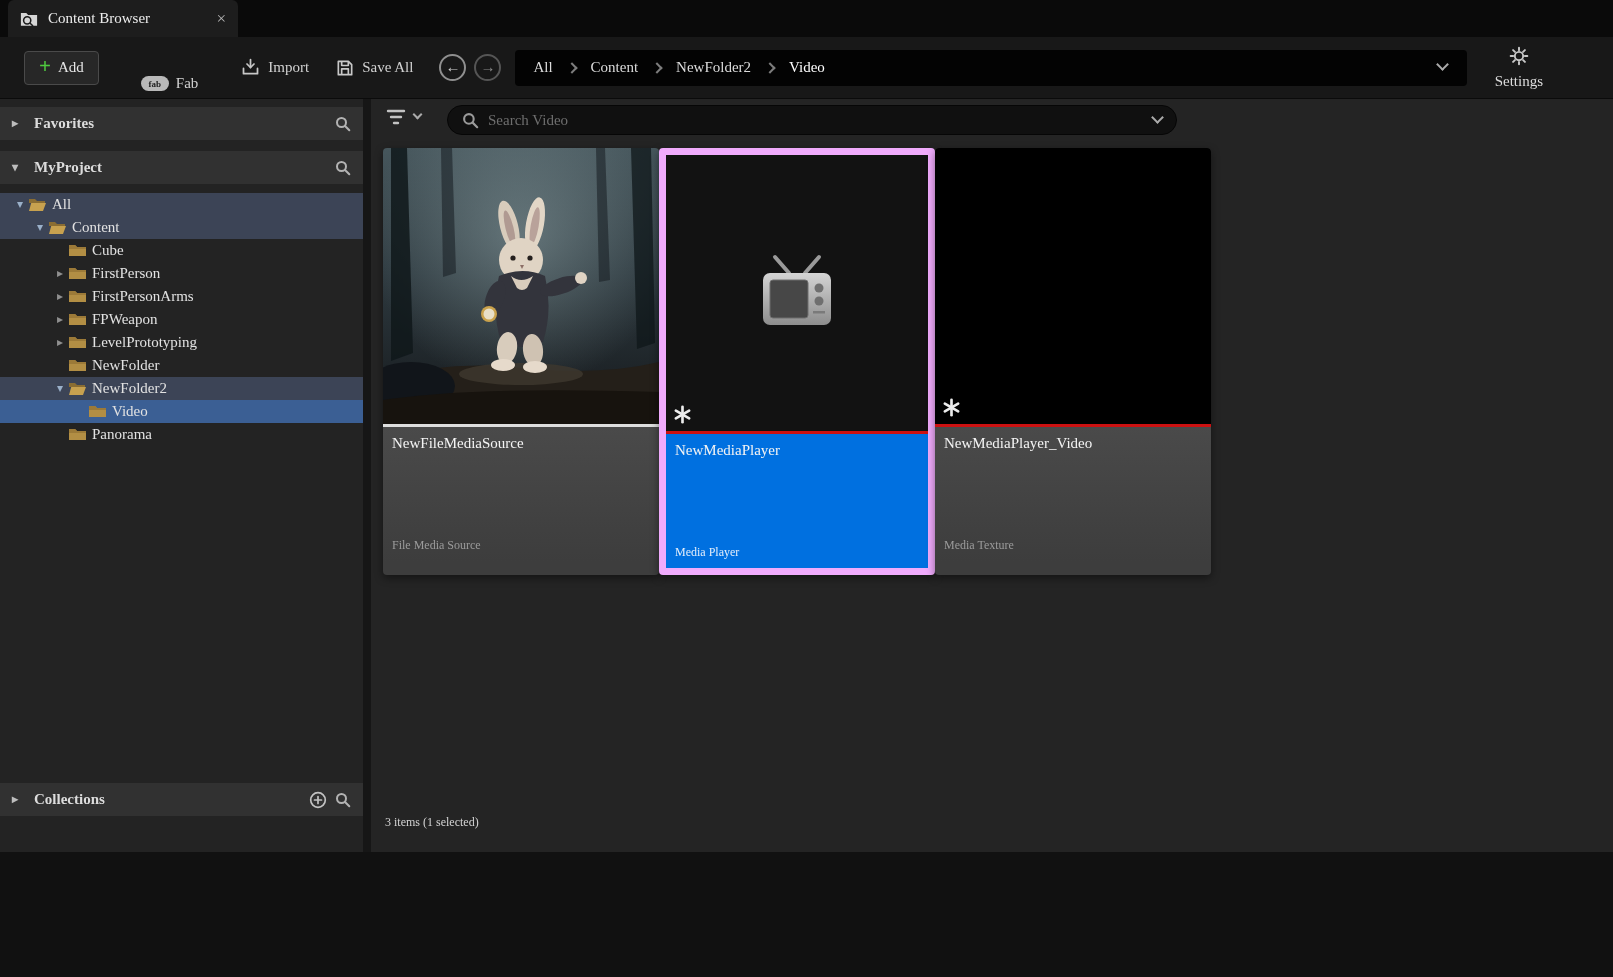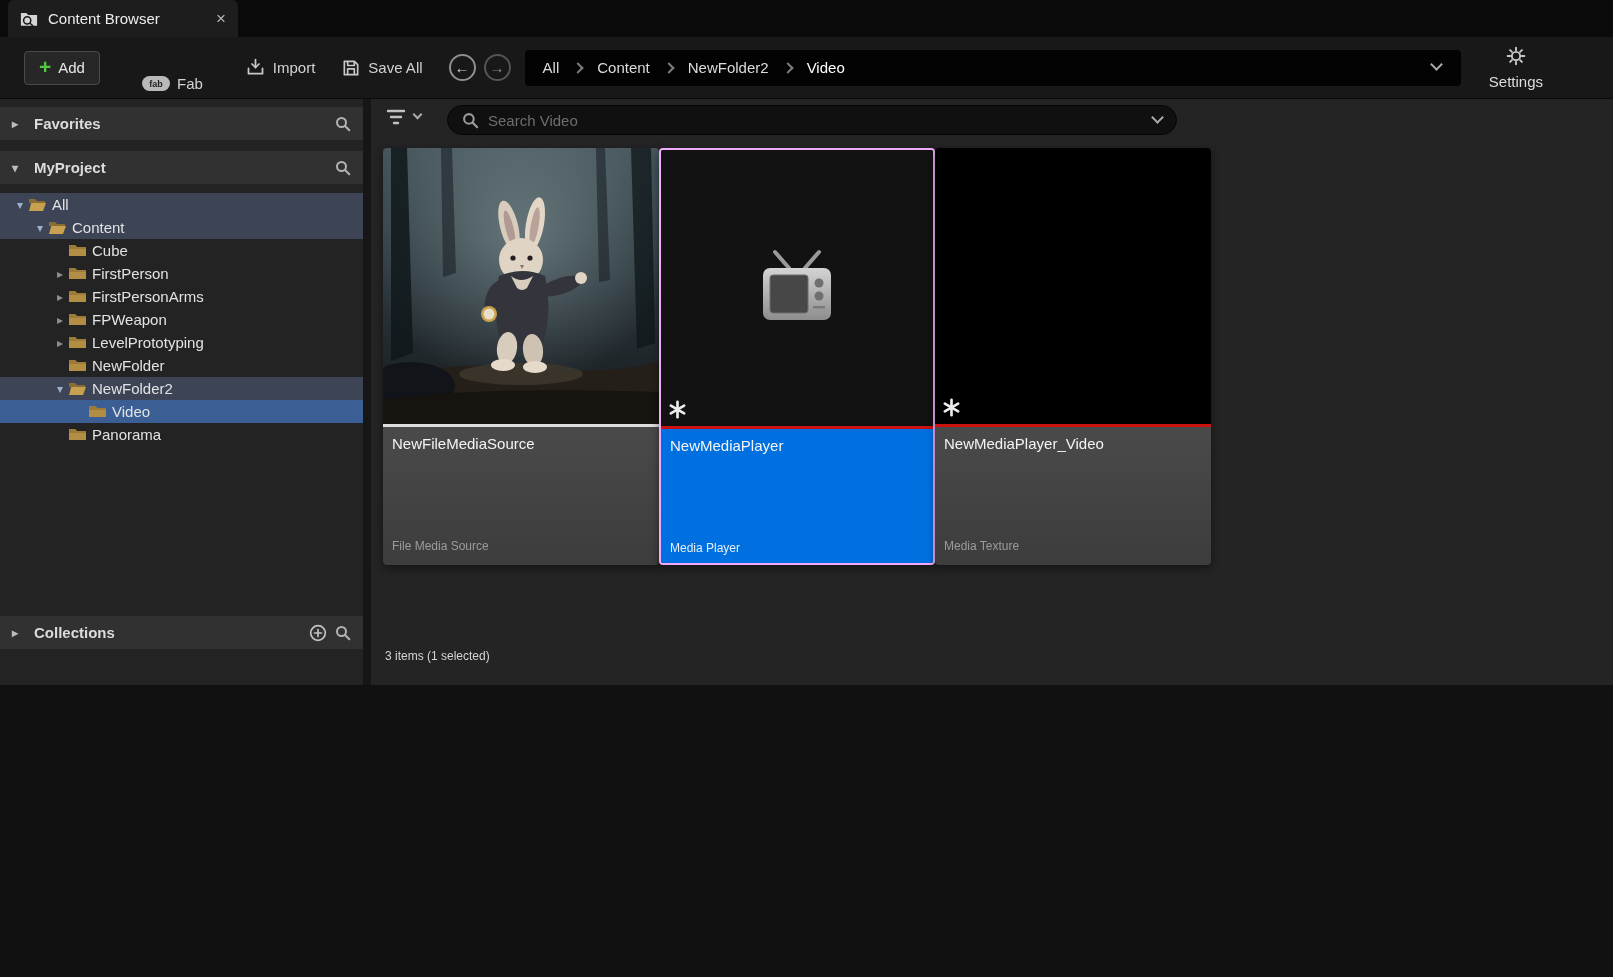--- a/index.html
+++ b/index.html
@@ -1,18 +1,18 @@
 <!DOCTYPE html>
 <html><head>
 <meta charset="utf-8">
 <style>
   * { margin:0; padding:0; box-sizing:border-box; }
   html,body { background:#111; }
   body { font-family:"Liberation Sans", sans-serif; }
-  .app { position:relative; width:1613px; height:685px; background:#0c4a6e; overflow:hidden; }
+  .app { position:relative; width:1613px; height:852px; background:#0c4a6e; overflow:hidden;font-family:Liberation Serif, serif; }
 
   
   .tabstrip { position:absolute; top:0; left:0; right:0; height:37px; background:#0a0a0a; }
   .tab { position:absolute; left:8px; top:0; height:37px; width:230px; background:#1d1d1d;
          border-radius:6px 6px 0 0; display:flex; align-items:center; gap:10px; padding:0 12px;
          color:#ececec; font-size:15px; }
   .tab-title { flex:1; white-space:nowrap; }
   .tab-close { color:#b5b5b5; font-size:17px; cursor:pointer; }
 
   
@@ -77,21 +77,21 @@
                border:1px solid #060606; border-radius:15px; display:flex; align-items:center;
                gap:9px; padding:0 14px; }
   .searchbar input { flex:1; background:transparent; border:none; outline:none; color:#c8c8c8;
                      font-size:15px; font-family:inherit; }
   .searchbar input::placeholder { color:#6e6e6e; }
 
   
   .grid { position:absolute; left:12px; top:49px; display:flex; gap:0; }
   .tile { width:276px; border-radius:4px; overflow:hidden; background:#3d3d3d; position:relative;
           box-shadow:0 3px 8px rgba(0,0,0,.45); cursor:pointer; }
-  .tile.selected { border:2px solid #f0abfc; }
+  .tile.selected { border:7px solid #f0abfc; }
   .thumb { height:276px; background:#101010; position:relative; display:flex; align-items:center;
            justify-content:center; }
   .thumb.black { background:#000; }
   .thumb svg.fill { display:block; }
   .underline { height:3px; background:#cc1111; }
   .underline.white { background:#dedede; }
   .meta { height:134px; background:linear-gradient(#4a4a4a,#3d3d3d); padding:8px 9px; position:relative; }
   .aname { font-size:15px; color:#f4f4f4; white-space:nowrap; }
   .atype { position:absolute; left:9px; bottom:8px; font-size:12px; color:#9b9b9b; }
   .tile.selected .meta { background:#0070e0; }

